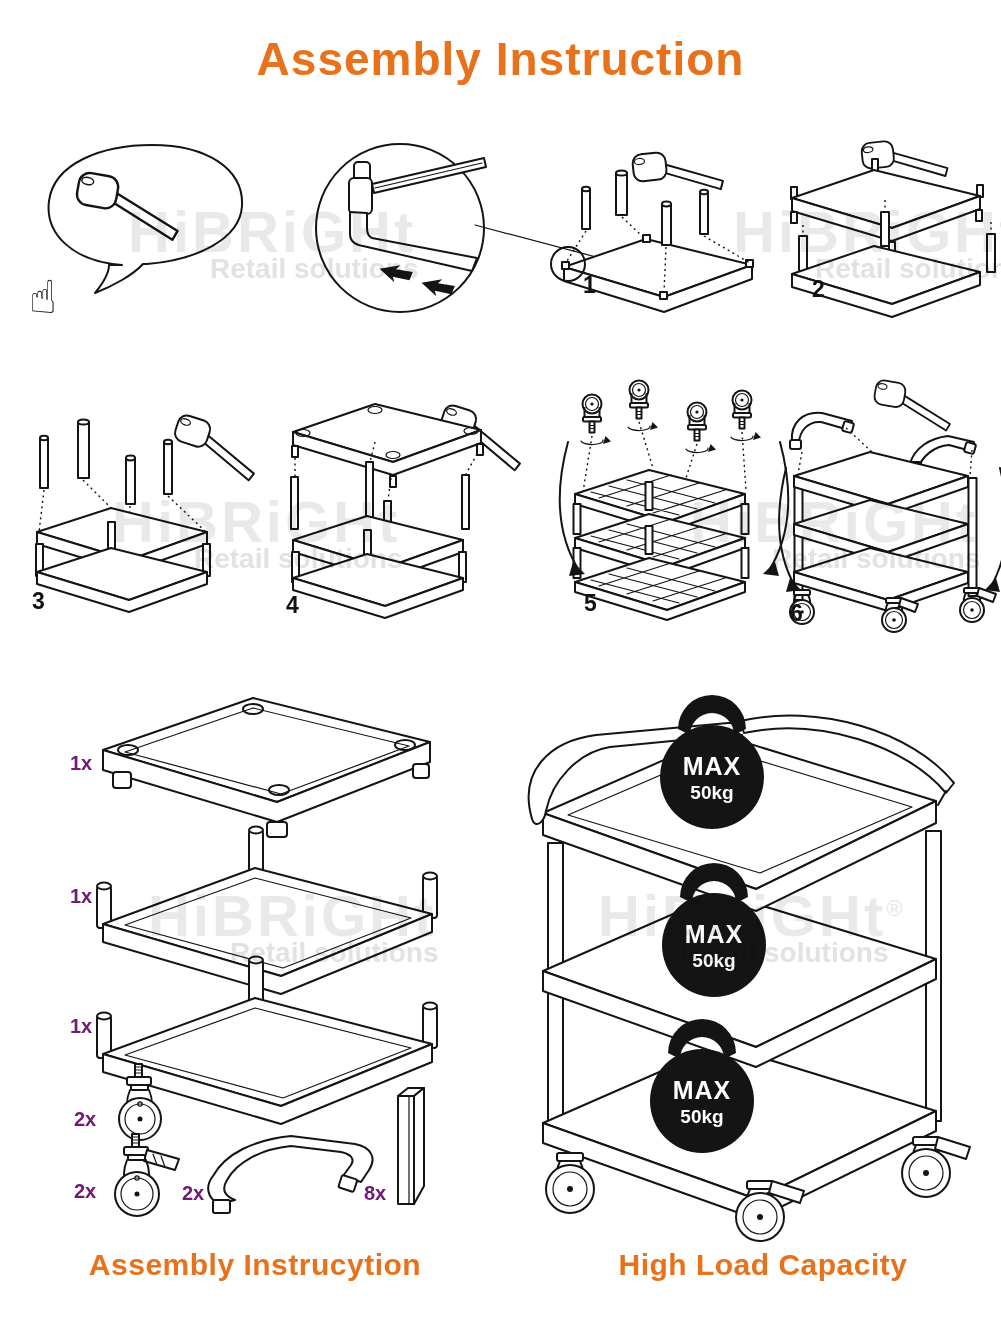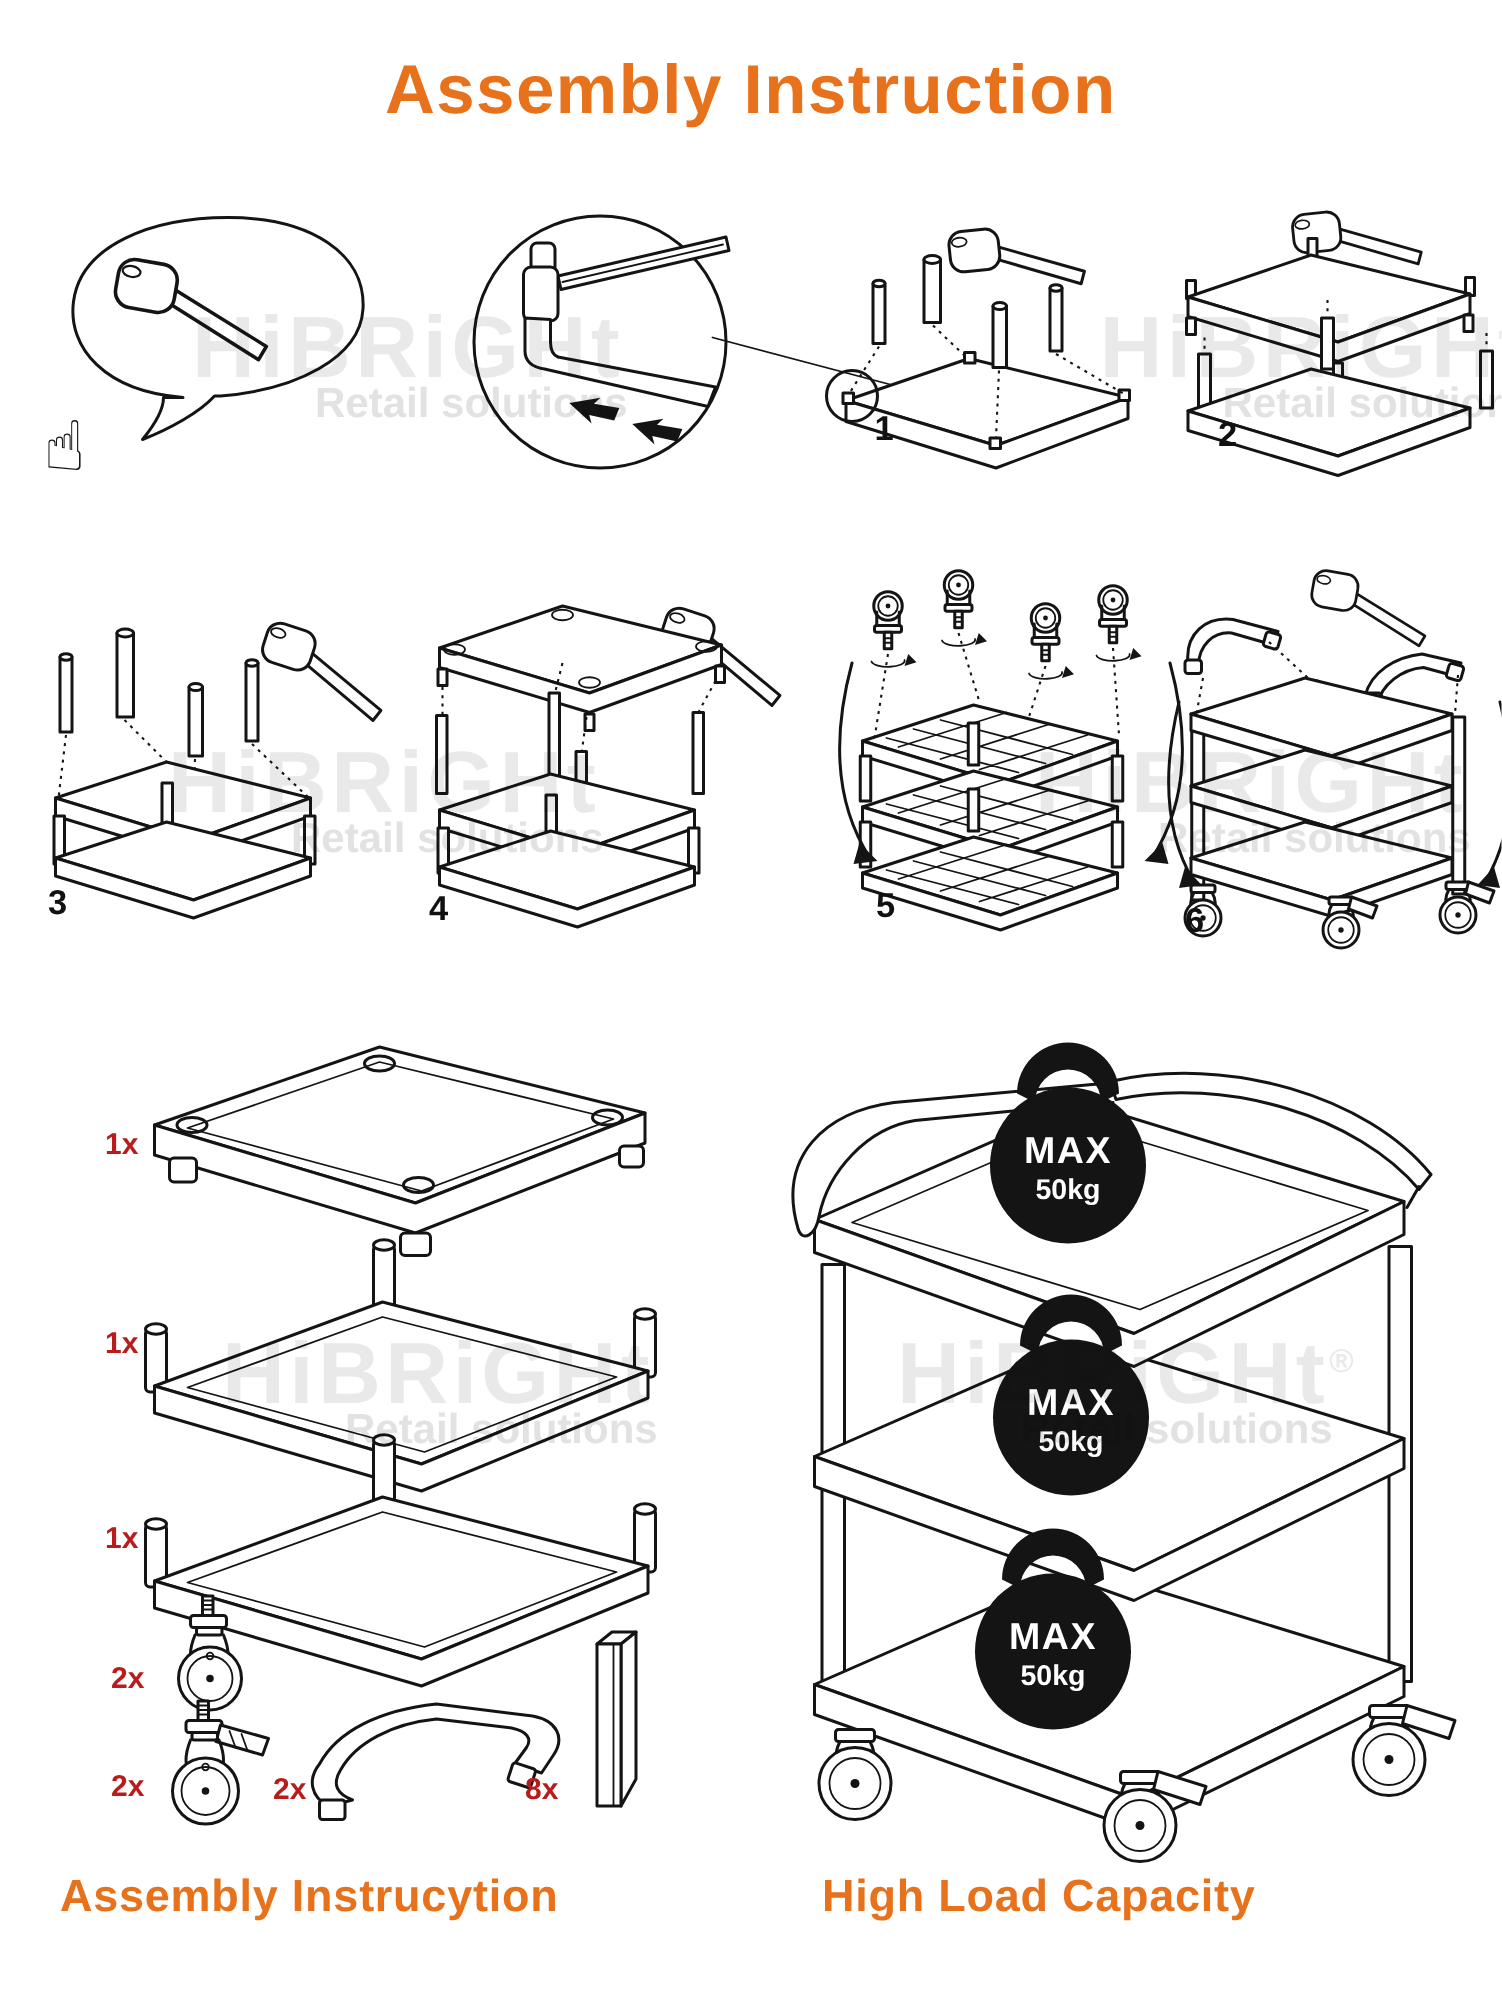--- a/index.html
+++ b/index.html
@@ -6,25 +6,25 @@
   body{
     width:1001px;height:1335px;position:relative;overflow:hidden;
     background:#fff;font-family:"Liberation Sans",sans-serif;color:#141414;
   }
   .abs{position:absolute}
   #title{
     top:32px;left:0;width:100%;text-align:center;
     font-size:46px;font-weight:bold;letter-spacing:1px;color:#E8721C;z-index:3;
   }
   .cap{
-    font-size:30px;font-weight:bold;color:#E8721C;text-align:left;z-index:3;
+    font-size:30px;font-weight:bold;color:#E8721C;text-align:center;z-index:3;
     letter-spacing:.5px;
   }
   .numlbl{font-size:23px;font-weight:bold;color:#111;z-index:3}
-  .qty{font-size:20px;font-weight:bold;color:#b91c1c;z-index:3}
+  .qty{font-size:20px;font-weight:bold;color:#701a75;z-index:3}
   svg.draw{position:absolute;z-index:1;overflow:visible}
   
   .w{fill:#fff;stroke:#141414;stroke-width:2;stroke-linejoin:round;stroke-linecap:round}
   .l{fill:none;stroke:#141414;stroke-width:2;stroke-linejoin:round;stroke-linecap:round}
   .thin{stroke-width:1.2}
   .d{fill:none;stroke:#141414;stroke-width:1.4;stroke-dasharray:2 3.5}
   .b{fill:#141414;stroke:none}
   .kb-max{font-family:"Liberation Sans",sans-serif;font-size:25px;font-weight:bold;fill:#fff;text-anchor:middle;letter-spacing:1px}
   .kb-kg{font-family:"Liberation Sans",sans-serif;font-size:19px;font-weight:bold;fill:#fff;text-anchor:middle}
   .hand{font-family:"DejaVu Sans",sans-serif;font-size:46px;fill:#141414}
@@ -452,21 +452,21 @@
   <rect class="w" x="135" y="59" width="16" height="13" rx="2" transform="rotate(18 143 65)"></rect>
 </svg>
 <div class="abs qty" style="left:182px;top:1182px">2x</div>
 
 <svg class="draw" style="left:388px;top:1082px" width="55" height="135" viewBox="0 0 55 135">
   <path class="w" d="M10 14 L20 6 L36 6 L26 14 Z"></path>
   <path class="w" d="M26 14 L36 6 L36 104 L26 122 Z"></path>
   <rect class="w" x="10" y="14" width="16" height="108"></rect>
   <line class="l thin" x1="21" y1="14" x2="21" y2="122"></line>
 </svg>
-<div class="abs qty" style="left:350px;top:1182px">8x</div>
+<div class="abs qty" style="left:364px;top:1182px">8x</div>
 
 <svg class="draw" style="left:488px;top:693px" width="505" height="550" viewBox="0 0 505 550">
   <g>
     <rect class="w" x="60" y="150" width="15" height="292"></rect>
     <rect class="w" x="228" y="72" width="15" height="292"></rect>
     <rect class="w" x="438" y="138" width="15" height="290"></rect>
     <rect class="w" x="258" y="222" width="15" height="292"></rect>
   </g>
   <g>
     <path class="w" d="M55 430 L233 352 L448 418 L268 506 Z"></path>

